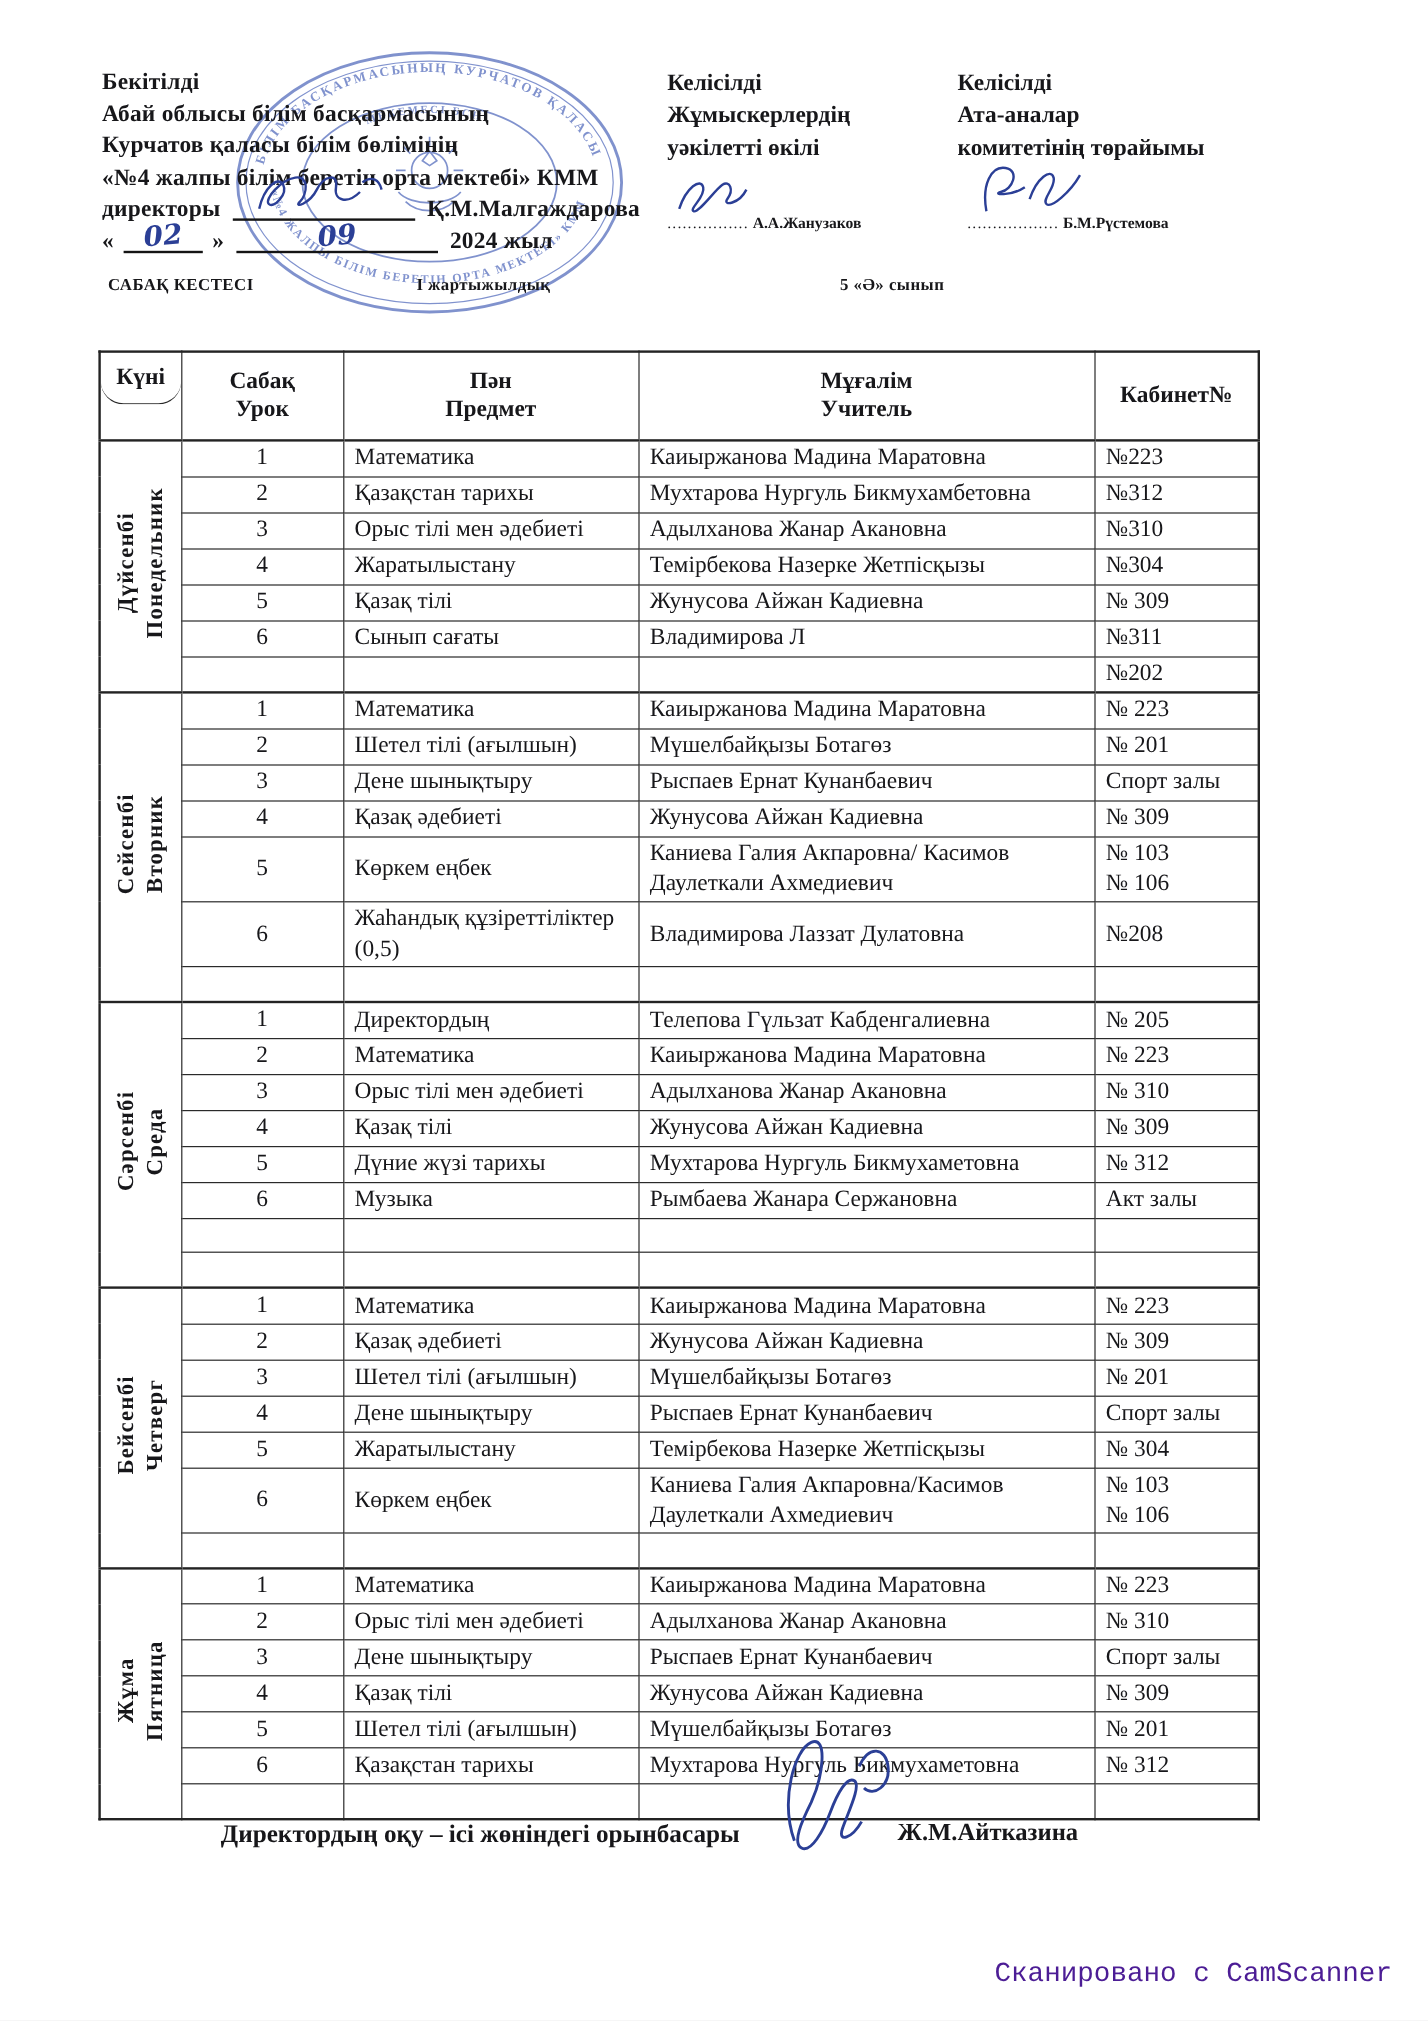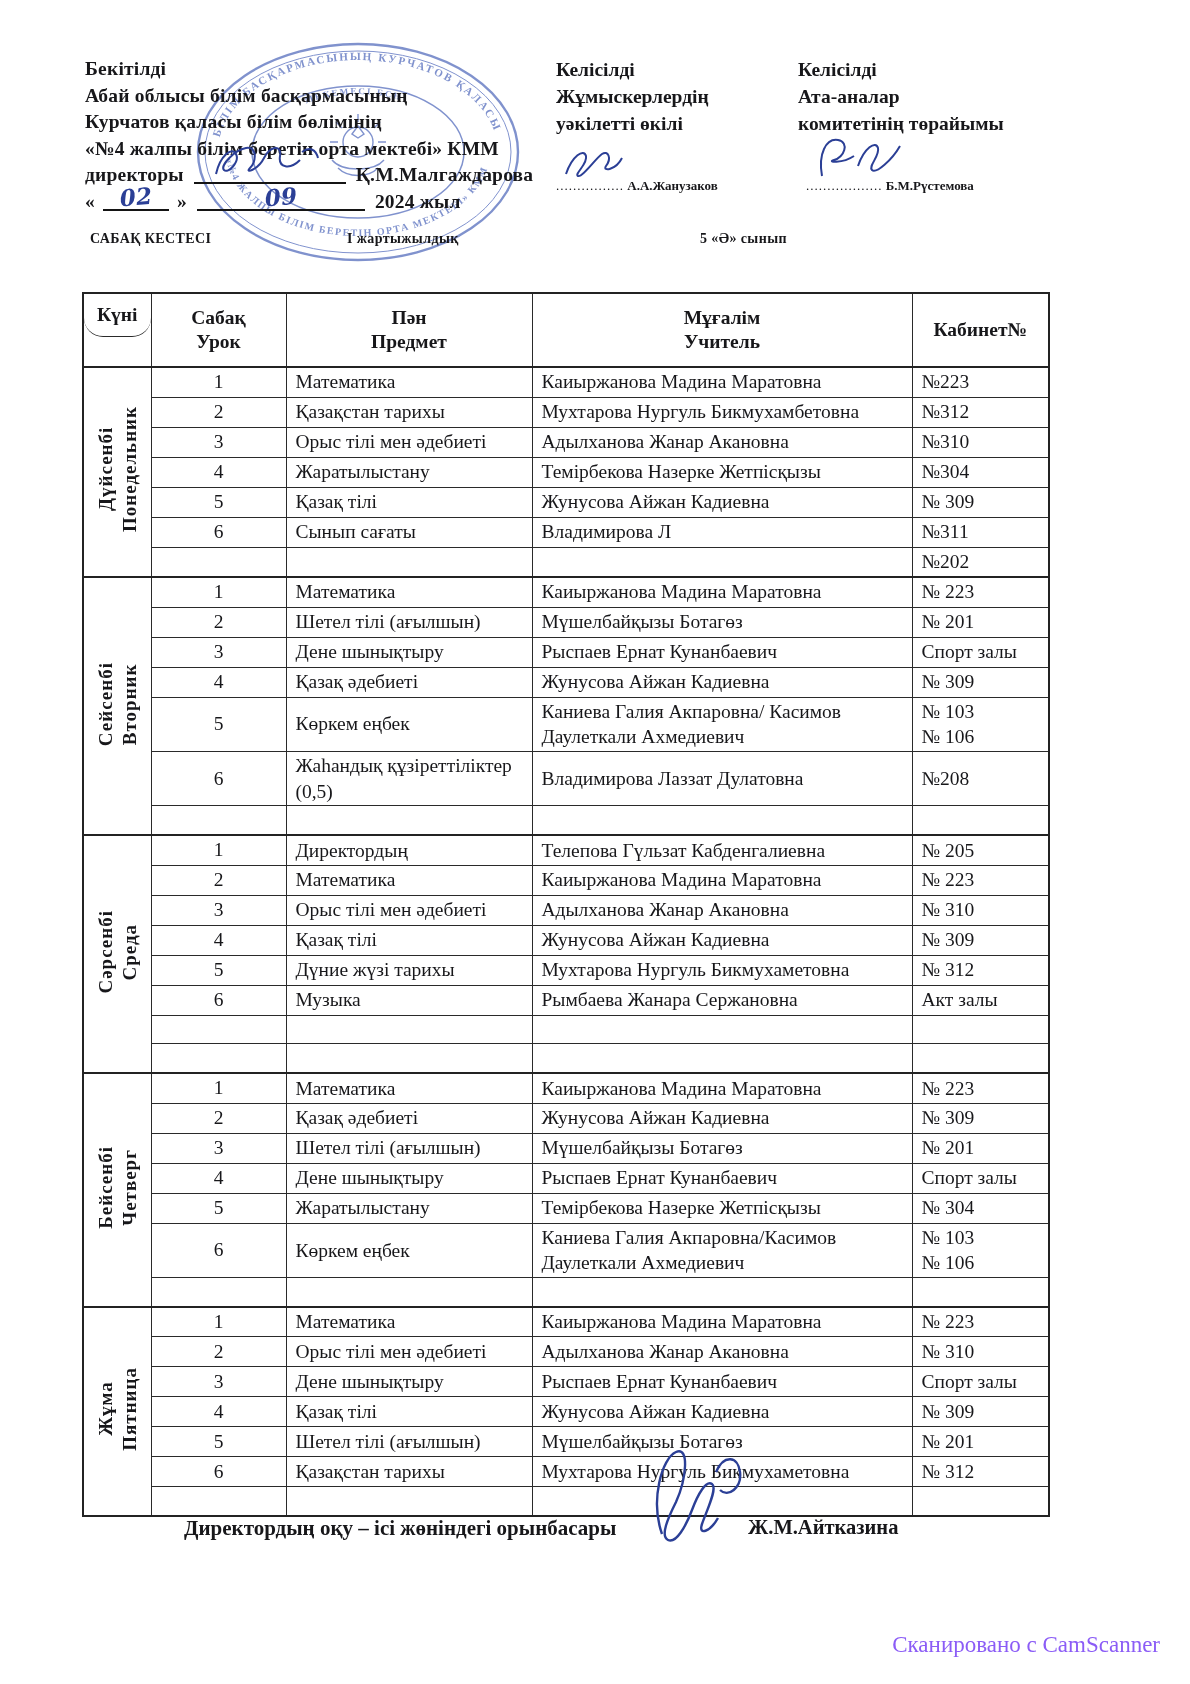--- a/index.html
+++ b/index.html
@@ -40,22 +40,22 @@
   .timetable tbody tr.day-start td{border-top:2.3px solid #232323;}
   td.day-cell{text-align:center;padding:0;}
   .day-label{writing-mode:vertical-rl;transform:rotate(180deg);display:inline-block;
     font-weight:bold;font-size:19px;line-height:1.25;letter-spacing:1px;}
   .day-label span{display:block;}
   td.lesson-num{text-align:center;}
   td.subject,td.teacher,td.room{text-align:left;padding:1px 9px;line-height:1.32;}
   
   .footer-text{position:absolute;left:184px;top:1516px;font-weight:bold;font-size:21px;white-space:nowrap;}
   .footer-name{position:absolute;left:748px;top:1516px;font-weight:bold;font-size:20.5px;white-space:nowrap;}
-  .scanner-note{position:absolute;right:30px;top:1632px;font-family:Liberation Serif, serif;
-    font-size:23px;color:#8b5cf6;}
+  .scanner-note{position:absolute;right:30px;top:1632px;font-family:Liberation Mono, monospace;
+    font-size:23px;color:#4c1d95;}
 </style>
 </head>
 <body>
 
 <div class="page">
 
   <svg class="stamp" viewBox="0 0 332 228" xmlns="http://www.w3.org/2000/svg">
     <defs>
       <path id="ringTop" d="M 26,114 A 140,92 0 0 1 306,114" fill="none"></path>
       <path id="ringBottom" d="M 34,114 A 132,84 0 0 0 298,114" fill="none"></path>

